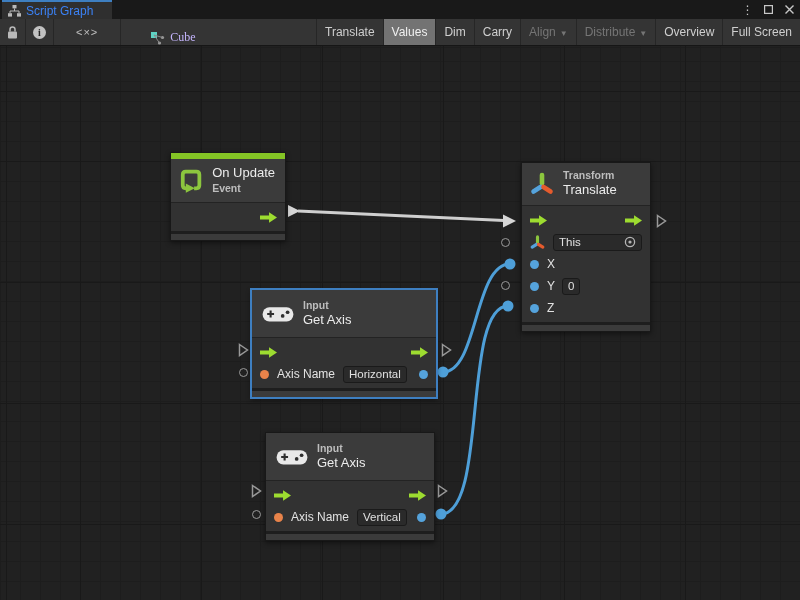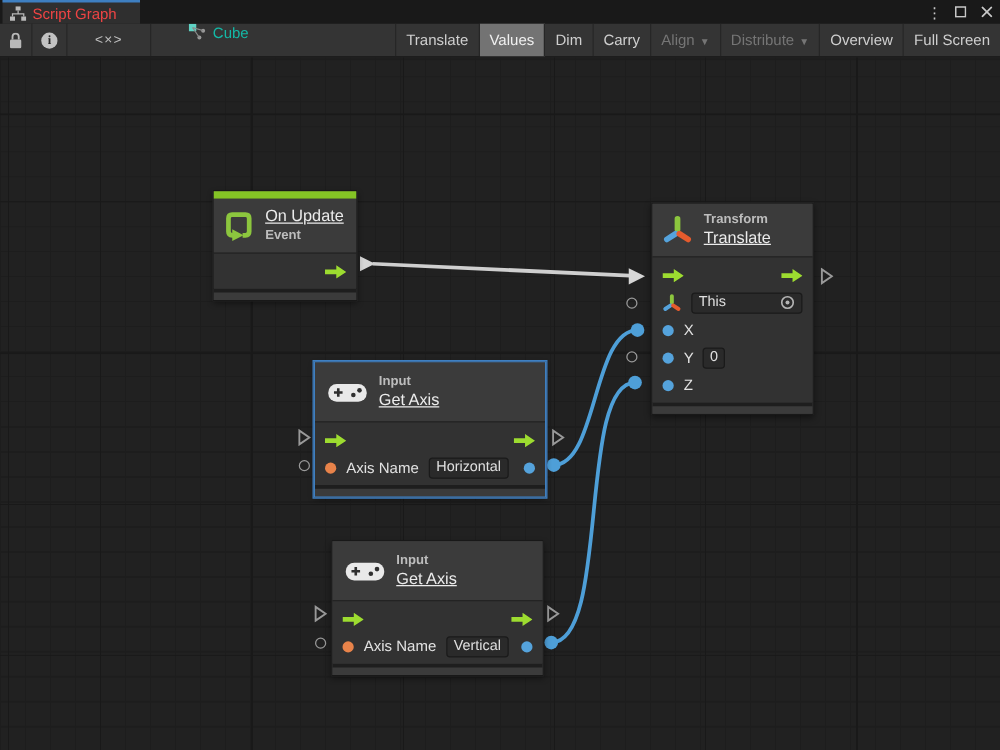--- a/index.html
+++ b/index.html
@@ -4,36 +4,36 @@
 <style>
   * { margin:0; padding:0; box-sizing:border-box; }
   html,body { width:800px; height:600px; overflow:hidden; }
   body { font-family:"Liberation Sans", sans-serif; background:#191919; color:#cfcfcf; }
   .window { position:relative; width:800px; height:600px; }
 
   
   .titlebar { position:absolute; left:0; top:0; width:800px; height:19px; background:#191919; display:flex; align-items:stretch; }
   .tab { position:absolute; left:2px; top:0; width:110px; height:19px; background:#2f2f2f;
          border-top:2px solid #3e7fc1; display:flex; align-items:center; gap:5px; padding:0 6px; }
-  .tab-label { font-size:12px; color:#ef4444; white-space:nowrap;text-align:right; }
+  .tab-label { font-size:12px; color:#3b82f6; white-space:nowrap;text-align:right; }
   .win-controls { position:absolute; right:2px; top:0; height:19px; display:flex; align-items:center; gap:4px; }
   .win-btn { width:17px; height:17px; display:flex; align-items:center; justify-content:center; color:#c8c8c8; font-size:13px; cursor:pointer; }
   .win-btn.kebab { font-size:12px; letter-spacing:0; }
 
   
   .toolbar { position:absolute; left:0; top:19px; width:800px; height:27px; background:#343434;
              border-bottom:1px solid #161616; display:flex; align-items:stretch; font-size:12px; }
   .tbtn { display:flex; align-items:center; justify-content:center; padding:0 8px; color:#cfcfcf;
           border-right:1px solid #262626; cursor:pointer; white-space:nowrap; }
   .tbtn.icon-btn { padding:0 7px; }
   .tbtn.active { background:#737373; color:#f0f0f0; }
   .tbtn.disabled { color:#757575; cursor:default; }
   .tb-left { display:flex; align-items:stretch; }
   .tb-gap { width:22px; }
-  .graph-ref { display:flex; align-items:flex-start; gap:5px; padding:0 8px; color:#14b8a6; }
+  .graph-ref { display:flex; align-items:flex-end; gap:5px; padding:0 8px; color:#c4b5fd;font-family:Liberation Serif, serif; }
   .zoom-group { display:flex; align-items:center; gap:8px; padding-left:34px; color:#c4c4c4; }
   .zoom-track { position:relative; width:84px; height:2px; background:#5a5a5a; border-radius:1px; cursor:pointer; }
   .zoom-handle { position:absolute; right:-1px; top:-5px; width:12px; height:12px; border-radius:50%; background:#9a9a9a; cursor:grab; }
   .tb-right { margin-left:auto; display:flex; align-items:stretch; border-left:1px solid #262626; }
   .caret { font-size:8px; margin-left:4px; position:relative; top:1px; }
   .info-circle { width:13px; height:13px; border-radius:50%; background:#c2c2c2; color:#262626;
                  font-weight:bold; font-size:10px; display:flex; align-items:center; justify-content:center; font-family:"Liberation Serif", serif; }
   .code-glyph { font-size:11px; color:#c0c0c0; letter-spacing:1px; }
 
   
@@ -47,21 +47,21 @@
 
   .wires { position:absolute; left:0; top:0; width:800px; height:554px; pointer-events:none; }
   .wires * { pointer-events:auto; }
 
   
   .node { position:absolute; background:#3b3b3b; border:1px solid #181818; box-shadow:0 2px 5px rgba(0,0,0,.45); cursor:grab; }
   .node.selected { box-shadow:0 0 0 1px #3e7fc1, 0 2px 5px rgba(0,0,0,.45); border-color:#3e7fc1; }
   .accent { height:6px; background:#84c425; }
   .hdr { display:flex; align-items:center; gap:9px; padding:6px 10px 7px 8px; background:#3b3b3b; }
   .titles { display:flex; flex-direction:column; line-height:1.25; }
-  .t-main { font-size:13px; color:#ececec; white-space:nowrap;text-decoration:underline; }
+  .t-main { font-size:13px; color:#ececec; white-space:nowrap; }
   .t-sub { font-size:10.5px; color:#bdbdbd; white-space:nowrap;font-weight:bold; }
   .body { background:#323232; border-top:1px solid #232323; padding:3px 0; }
   .row { height:22px; display:flex; align-items:center; gap:8px; padding:0 8px; font-size:12px; color:#e2e2e2; }
   .ftr { height:9px; background:#3b3b3b; border-top:3px solid #1e1e1e; }
   .spacer { flex:1; }
   .flow-arrow { width:17px; height:11px; flex:0 0 auto; cursor:crosshair; }
   .dot { width:9px; height:9px; border-radius:50%; flex:0 0 auto; cursor:crosshair; }
   .dot.blue { background:#55a3dc; }
   .dot.orange { background:#e8834a; }
   .field { background:#2a2a2a; border:1px solid #1a1a1a; border-radius:3px; height:17px;

